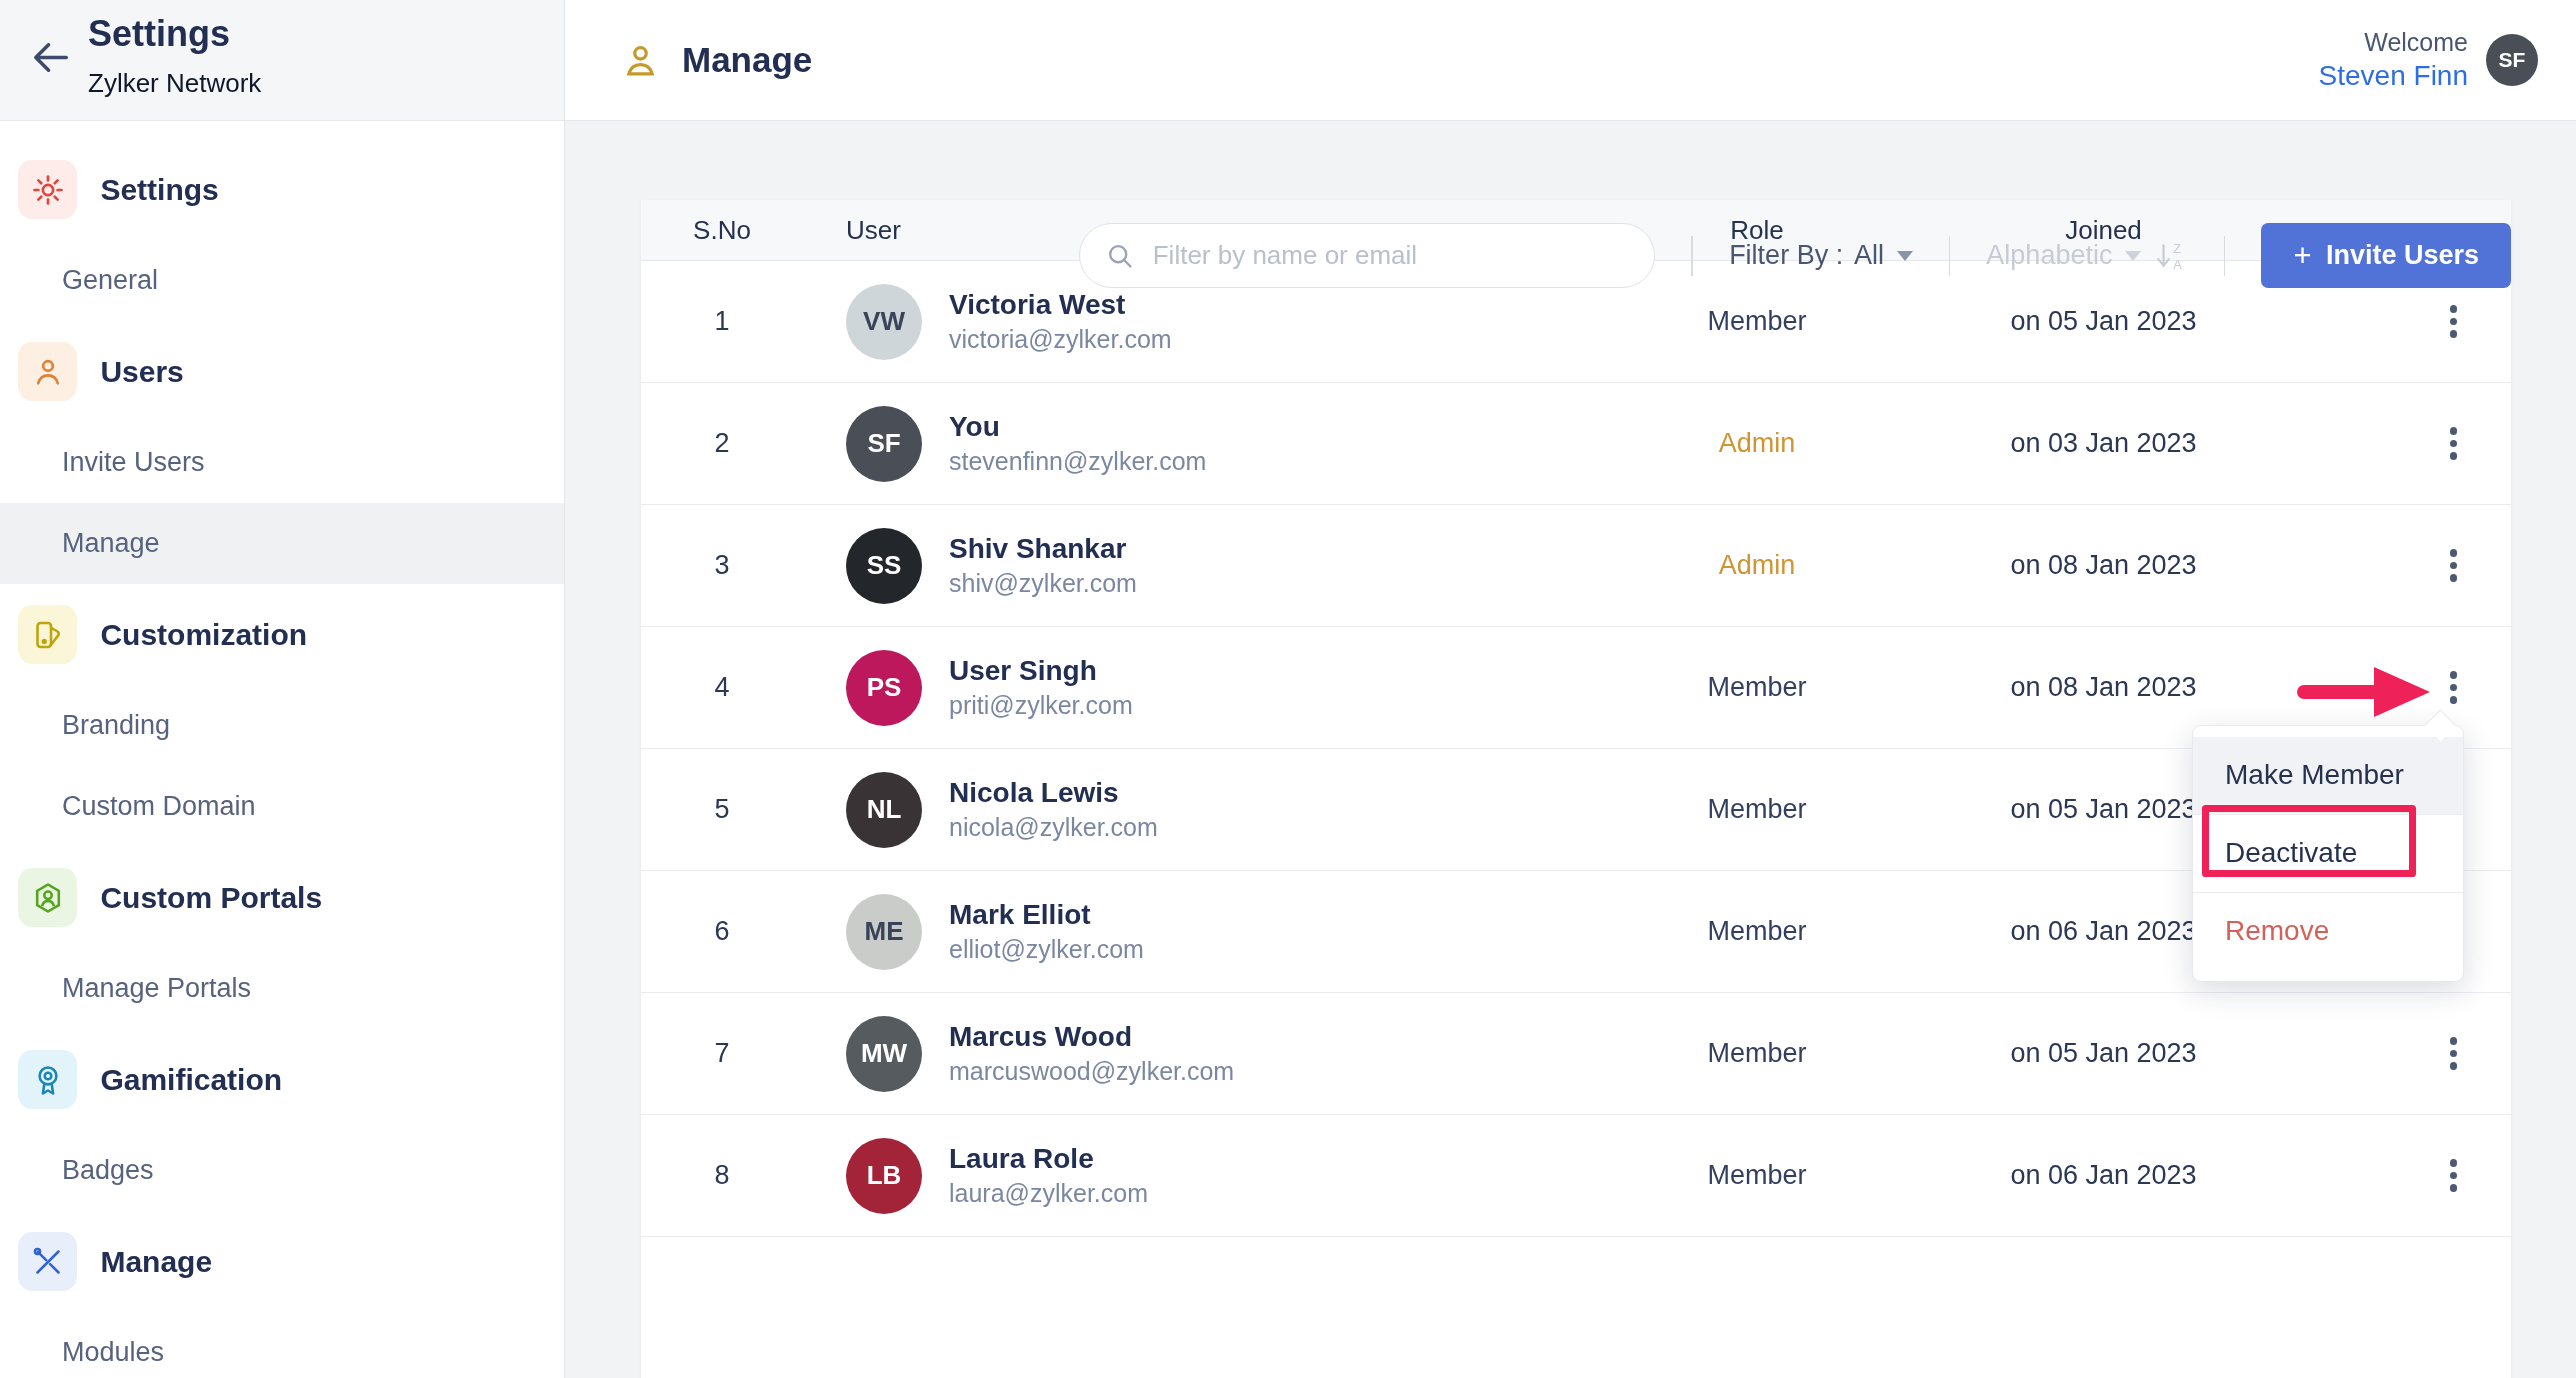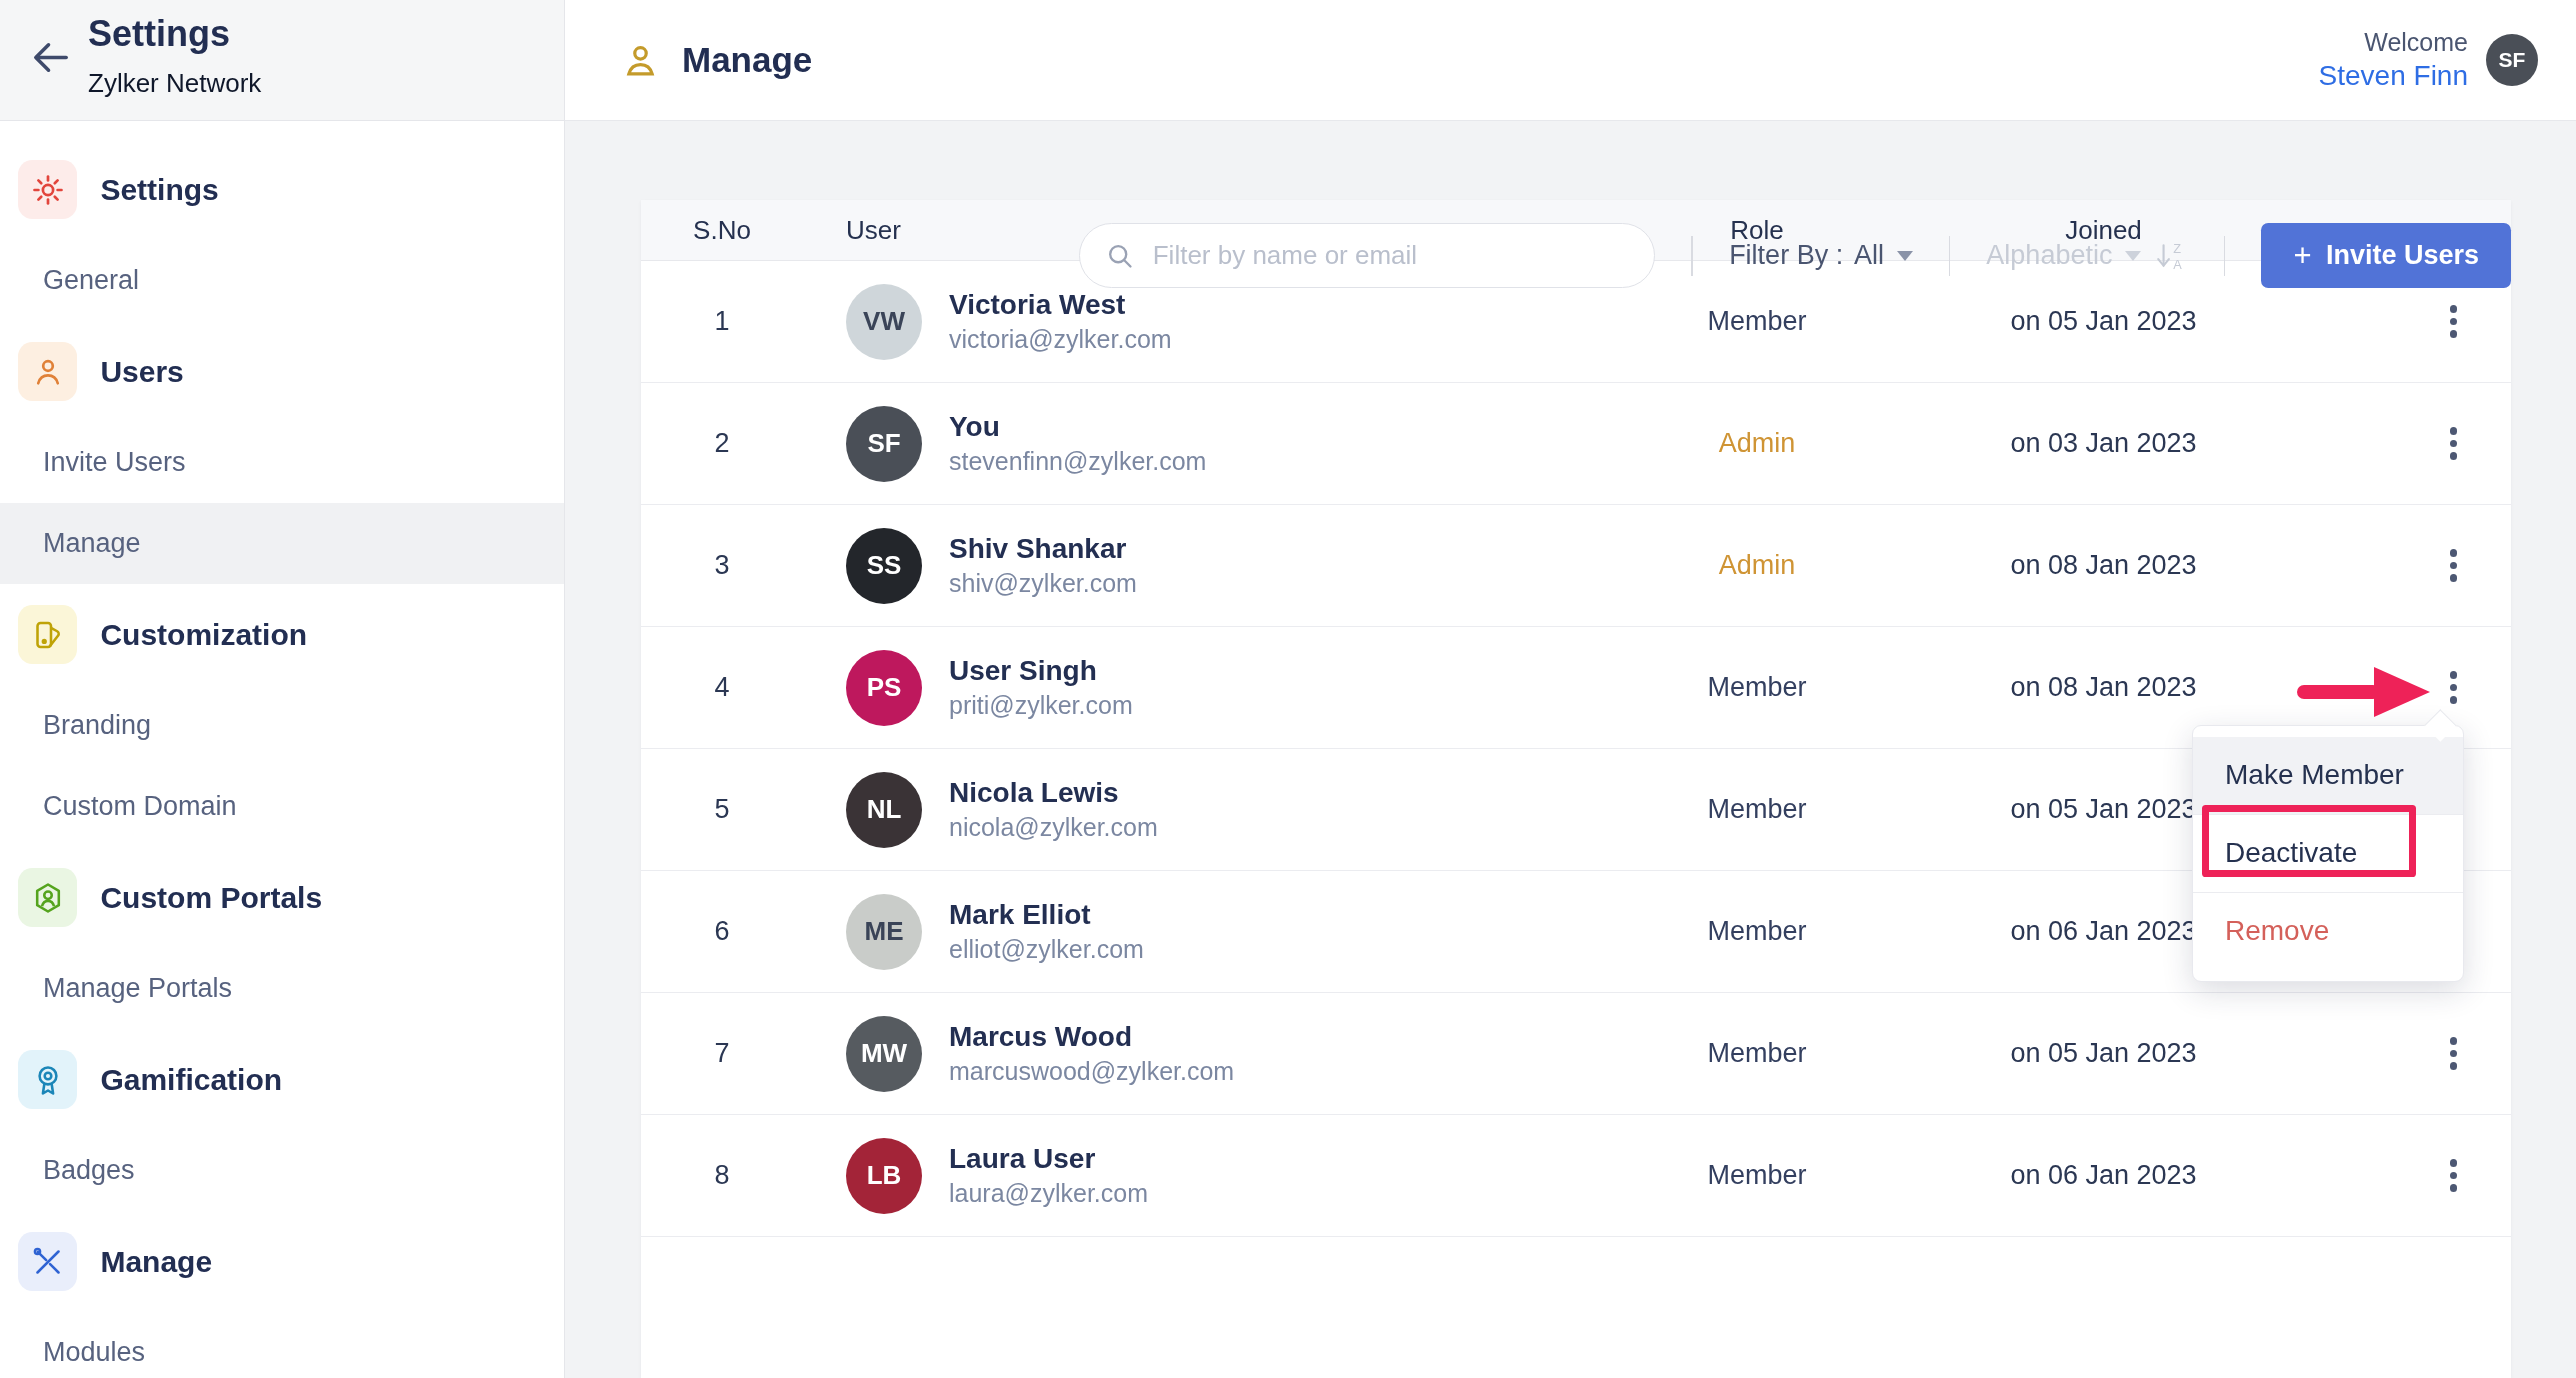--- a/index.html
+++ b/index.html
@@ -14,21 +14,21 @@
   .back{position:absolute;left:27px;top:34px;width:47px;height:47px;color:#3e4a6b;cursor:pointer;}
   .back svg{width:100%;height:100%;}
   .sb-title{position:absolute;left:88px;top:12.6px;font-size:36px;font-weight:bold;color:#222e52;}
   .sb-sub{position:absolute;left:88px;top:68px;font-size:26px;color:#0f172a;}
   .nav{padding-top:18px;}
   .nav-section{height:101px;display:flex;align-items:center;cursor:pointer;}
   .tile{width:59px;height:59px;border-radius:14.4px;margin-left:18px;flex:0 0 59px;
         display:flex;align-items:center;justify-content:center;}
   .tile svg{width:36px;height:36px;}
   .nav-sec-label{margin-left:23.4px;font-size:30px;font-weight:bold;color:#222e52;}
-  .nav-sub{height:81px;display:flex;align-items:center;padding-left:43px;
+  .nav-sub{height:81px;display:flex;align-items:center;padding-left:62px;
            font-size:27px;color:#57627f;cursor:pointer;}
   .nav-sub.selected{background:#f0f1f3;}
   .tile-red{background:#fdecea;color:#e2453c;}
   .tile-orange{background:#fdefe1;color:#e08138;}
   .tile-yellow{background:#fbf6d8;color:#bfa307;}
   .tile-green{background:#eaf6e3;color:#55a41e;}
   .tile-teal{background:#e2f3fa;color:#1b86b8;}
   .tile-blue{background:#e9eefb;color:#2f63d3;}
 
   
@@ -427,21 +427,21 @@
                 <i></i>
               </span>
             </div>
           </div>
 
           <div class="trow">
             <div class="td-sno">8</div>
             <div class="td-user">
               <span class="avatar" style="background:#a32438;color:#ffffff">LB</span>
               <span class="uinfo">
-                <span class="uname">Laura User</span>
+                <span class="uname">Laura Role</span>
                 <span class="uemail">laura@zylker.com</span>
               </span>
             </div>
             <div class="td-role" data-role="Member">Member</div>
             <div class="td-joined">on 06 Jan 2023</div>
             <div class="td-menu">
               <span class="kebab">
                 <i></i>
                 <i></i>
                 <i></i>

